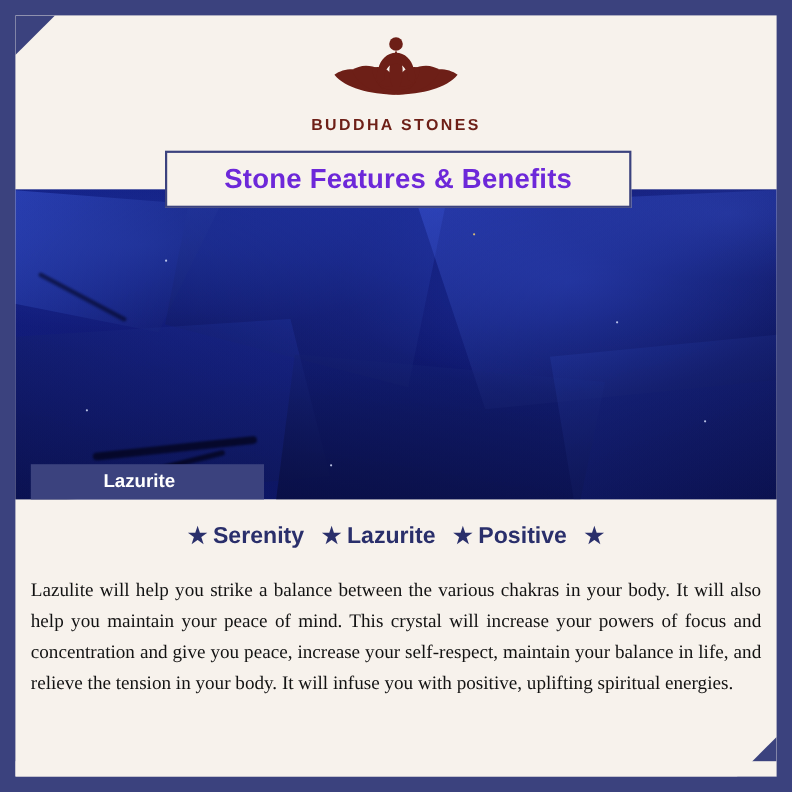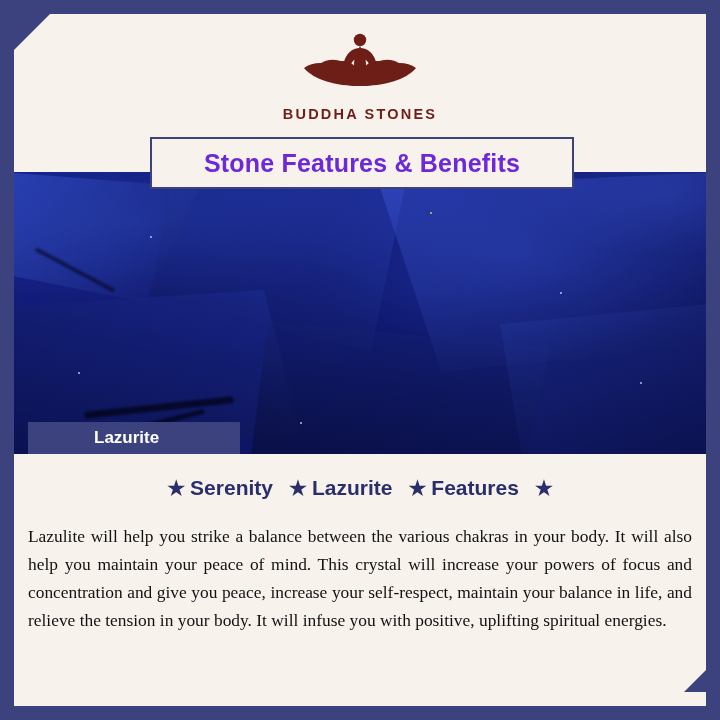--- a/index.html
+++ b/index.html
@@ -278,21 +278,21 @@
       <div class="benefit">
         <span class="star">★</span>
         <span>Serenity</span>
       </div>
       <div class="benefit">
         <span class="star">★</span>
         <span>Lazurite</span>
       </div>
       <div class="benefit">
         <span class="star">★</span>
-        <span>Features</span>
+        <span>Positive</span>
       </div>
       <div class="benefit">
         <span class="star">★</span>
       </div>
     </div>
 
     <div class="body-copy">Lazulite will help you strike a balance between the various chakras in your body. It will also help you maintain your peace of mind. This crystal will increase your powers of focus and concentration and give you peace, increase your self-respect, maintain your balance in life, and relieve the tension in your body. It will infuse you with positive, uplifting spiritual energies.</div>
 
     <div class="bottom-strip"></div>
   </div>

